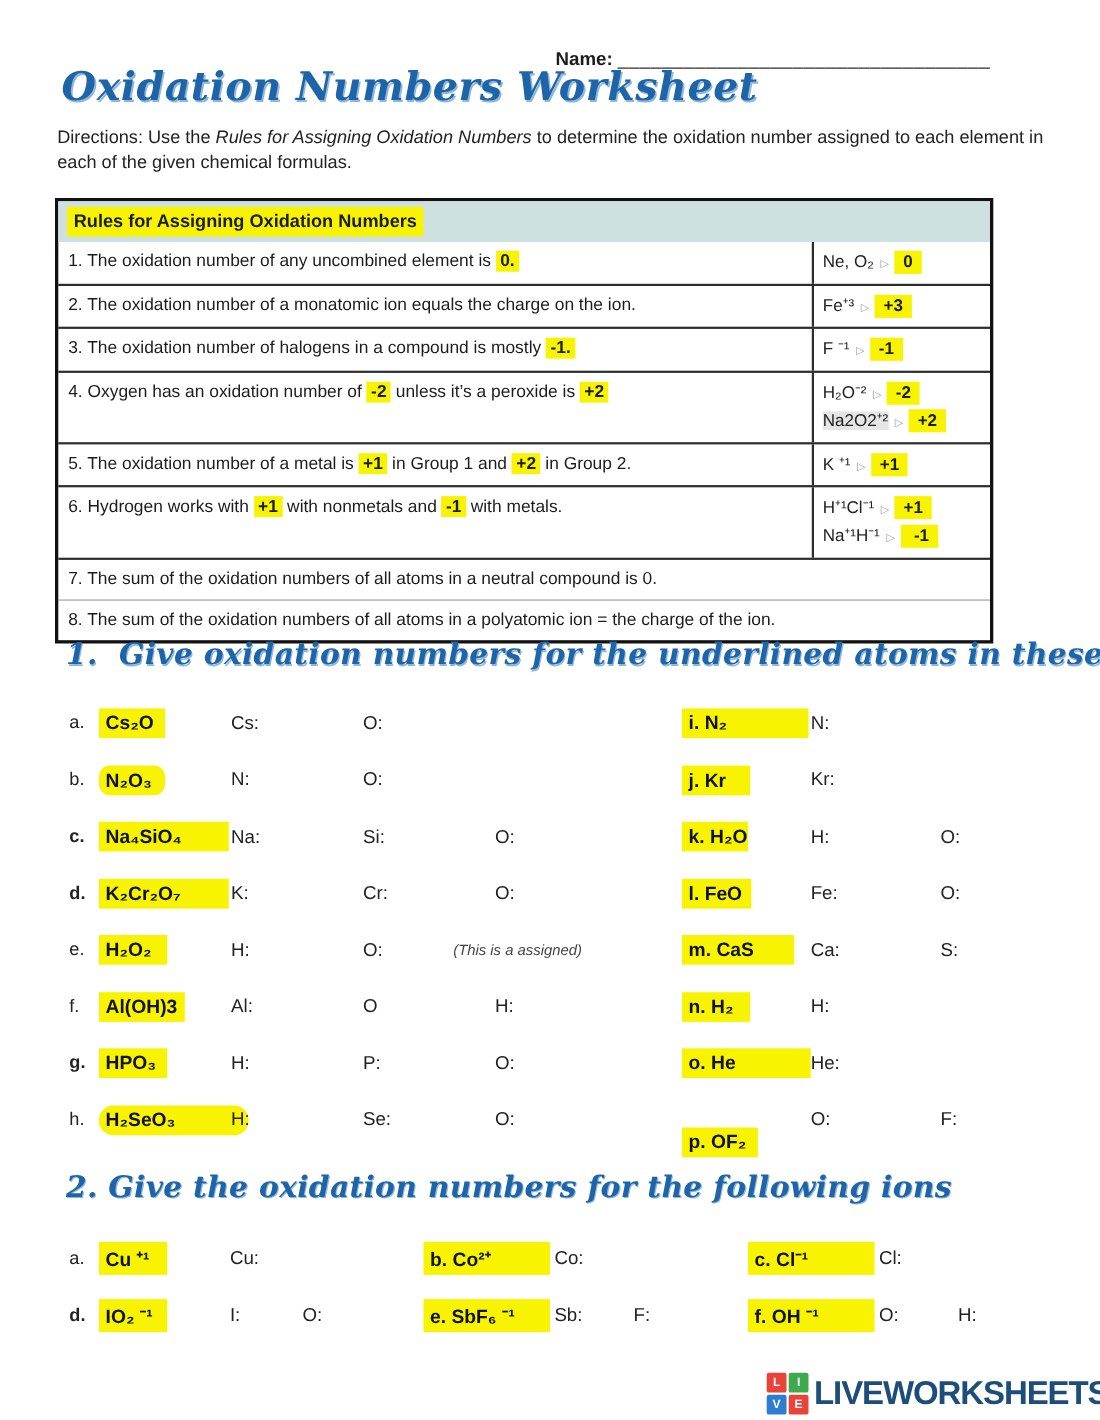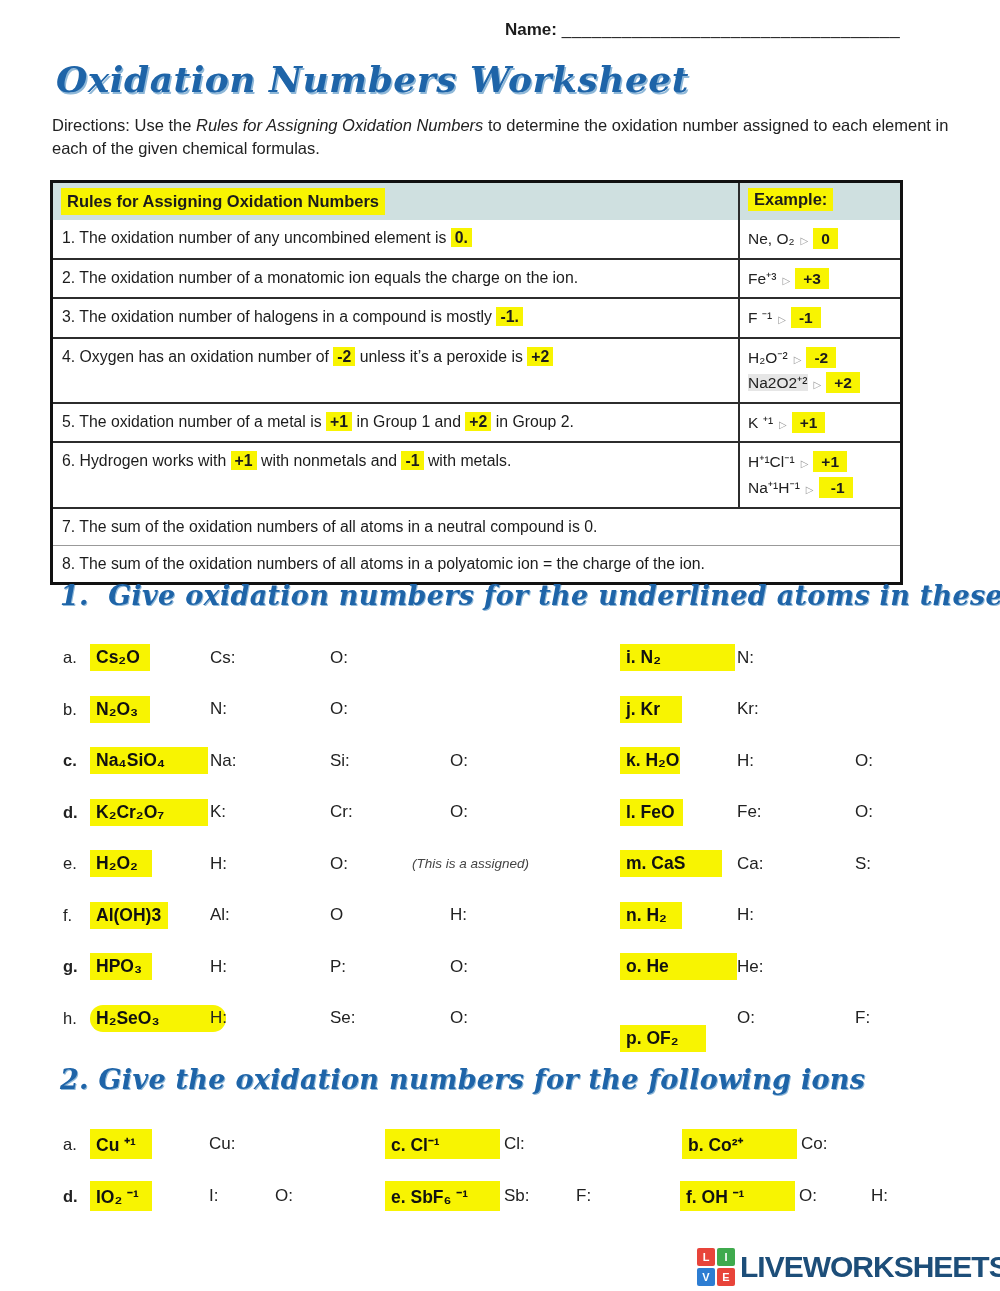--- a/index.html
+++ b/index.html
@@ -4,21 +4,21 @@
 <style>
   * { margin:0; padding:0; box-sizing:border-box; }
   html,body { background:#ffffff; }
   .page {
     position:relative; width:1000px; height:1291px; background:#ffffff;
     font-family:"Liberation Sans", sans-serif; color:#1c1c1c; overflow:hidden;
   }
   .hl-b { background:#f8f401; font-weight:bold; padding:1px 4px; }
 
   
-  .name-row { position:absolute; top:20px; left:505px; font-size:17px; white-space:nowrap;text-align:center; }
+  .name-row { position:absolute; top:44px; left:505px; font-size:17px; white-space:nowrap;text-align:center; }
   .name-label { font-weight:bold; }
   .name-line  { letter-spacing:0.5px; }
 
   
   .title {
     position:absolute; top:58px; left:56px;
     font-family:"DejaVu Serif", serif; font-style:italic; font-weight:bold;
     font-size:36px; color:#1e64a8; letter-spacing:0.5px;
     text-shadow:1.5px 1.5px 0 #8fb8d8;
   }
@@ -100,23 +100,20 @@
 
   <div class="directions">
     <span>Directions: Use the </span><span class="it">Rules for Assigning Oxidation Numbers</span><span> to determine the oxidation number assigned to each element in each of the given chemical formulas.</span>
   </div>
 
   <div class="rules-table">
     <div class="trow thead">
       <div class="tcell-rules">
         <span class="thead-text">Rules for Assigning Oxidation Numbers</span>
       </div>
-      <div class="tcell-ex">
-        <span class="thead-text">Example:</span>
-      </div>
     </div>
     <div id="rules-rows">
         <div class="trow">
           <div class="tcell-rules"><span>1. The oxidation number of any uncombined element is </span><span class="hl-b">0.</span></div>
           <div class="tcell-ex">
             <div class="ex-line"><span class="ex-f">Ne, O₂</span><span class="tri">▷</span><span class="ex-v">0</span></div>
           </div>
         </div>
         <div class="trow">
           <div class="tcell-rules"><span>2. The oxidation number of a monatomic ion equals the charge on the ion.</span></div>
@@ -169,21 +166,21 @@
           <span class="field-label">Cs:</span>
           <span class="answer-blank"></span>
         </span>
         <span class="field">
           <span class="field-label">O:</span>
           <span class="answer-blank"></span>
         </span>
       </div>
       <div class="item-row">
         <span class="letter">b.</span>
-        <span class="fslot"><span class="hlbox" style="width: 60px;">N₂O₃</span></span>
+        <span class="fslot"><span class="hlbox" style="width: 60px; border-radius: 10px;">N₂O₃</span></span>
         <span class="field">
           <span class="field-label">N:</span>
           <span class="answer-blank"></span>
         </span>
         <span class="field">
           <span class="field-label">O:</span>
           <span class="answer-blank"></span>
         </span>
       </div>
       <div class="item-row">
@@ -336,21 +333,21 @@
         </span>
       </div>
       <div class="item-row">
         <span class="fslot-r"><span class="hlbox" style="width: 117px;">o. He</span></span>
         <span class="field field-r">
           <span class="field-label">He:</span>
           <span class="answer-blank"></span>
         </span>
       </div>
       <div class="item-row">
-        <span class="fslot-r"><span class="hlbox" style="width: 86px; margin-top: 40px;">p. OF₂</span></span>
+        <span class="fslot-r"><span class="hlbox" style="width: 69px; margin-top: 40px;">p. OF₂</span></span>
         <span class="field field-r">
           <span class="field-label">O:</span>
           <span class="answer-blank"></span>
         </span>
         <span class="field field-r">
           <span class="field-label">F:</span>
           <span class="answer-blank"></span>
         </span>
       </div>
     </div>
@@ -360,31 +357,31 @@
   <div class="s2-rows" id="s2-rows">
       <div class="s2-row">
         <span class="s2-group s2-g1">
           <span class="letter">a.</span>
           <span class="s2-fslot"><span class="hlbox" style="width: 62px;">Cu ⁺¹</span></span>
           <span class="s2-field">
             <span class="field-label">Cu:</span>
             <span class="answer-blank"></span>
           </span>
         </span>
+        <span class="s2-group s2-g2">
+          <span class="s2-fslot"><span class="hlbox" style="width: 115px;">b. Co²⁺</span></span>
+          <span class="s2-field">
+            <span class="field-label">Co:</span>
+            <span class="answer-blank"></span>
+          </span>
+        </span>
         <span class="s2-group s2-g3">
           <span class="s2-fslot"><span class="hlbox" style="width: 115px;">c.  Cl⁻¹</span></span>
           <span class="s2-field">
             <span class="field-label">Cl:</span>
-            <span class="answer-blank"></span>
-          </span>
-        </span>
-        <span class="s2-group s2-g2">
-          <span class="s2-fslot"><span class="hlbox" style="width: 115px;">b. Co²⁺</span></span>
-          <span class="s2-field">
-            <span class="field-label">Co:</span>
             <span class="answer-blank"></span>
           </span>
         </span>
       </div>
       <div class="s2-row">
         <span class="s2-group s2-g1">
           <span class="letter b">d.</span>
           <span class="s2-fslot"><span class="hlbox" style="width: 62px;">IO₂ ⁻¹</span></span>
           <span class="s2-field">
             <span class="field-label">I:</span>

